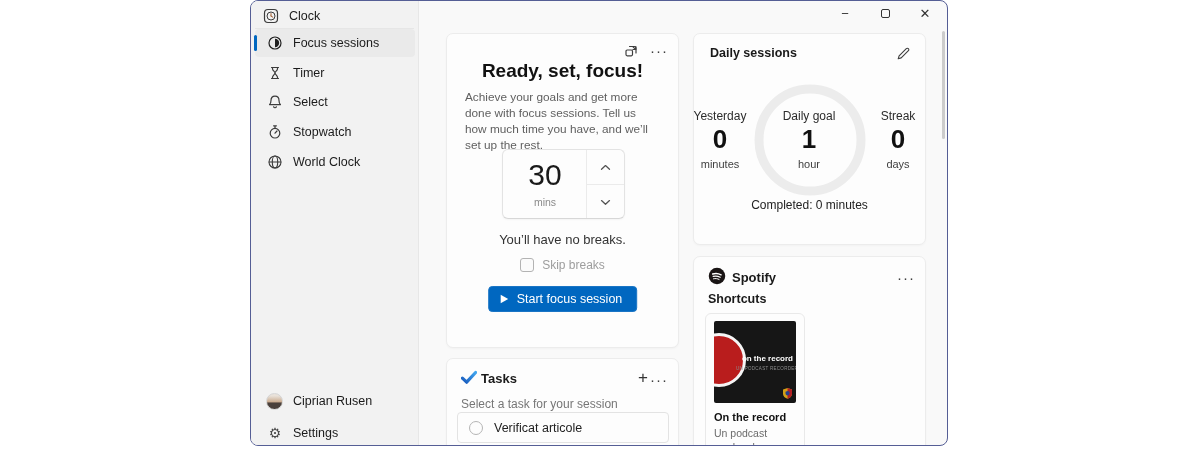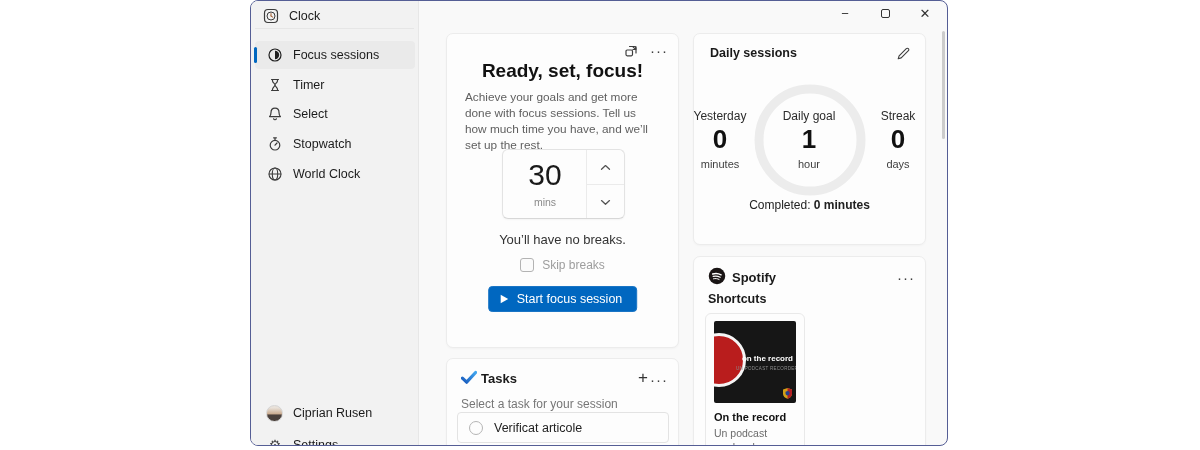--- a/index.html
+++ b/index.html
@@ -14,21 +14,21 @@
     color:#333; font-size:13px; cursor:default; }
   .max-box { width:9px; height:9px; border:1px solid #333; border-radius:2px; display:inline-block; }
 
   
   .sidebar { position:absolute; left:0; top:0; bottom:0; width:168px; background:#f2f2f2;
     border-right:1px solid #e7e7e7; }
   .sb-header { position:absolute; left:0; top:3px; height:24px; width:100%; display:flex;
     align-items:center; }
   .sb-divider { position:absolute; left:4px; right:4px; top:27px; height:1px; background:#e6e6e6; }
   .sb-item { position:absolute; left:4px; width:160px; height:28px; border-radius:4px;
-    display:flex; align-items:center; cursor:default;margin-top:12px; }
+    display:flex; align-items:center; cursor:default; }
   .sb-item.selected { background:#eaeaea; }
   .sb-pill { position:absolute; left:-1px; top:6px; width:3px; height:16px; border-radius:2px;
     background:#0067c0; }
   .sb-icon { width:16px; height:16px; margin-left:12px; flex:0 0 16px; display:flex;
     align-items:center; justify-content:center; }
   .sb-label { margin-left:10px; font-size:12.5px; color:#1b1b1b; white-space:nowrap; }
   .avatar { width:17px; height:17px; border-radius:50%; margin-left:11px; flex:0 0 17px;
     background:linear-gradient(#e9e2da 12%, #c9a98c 55%, #4a403b 58%); border:1px solid #d5d5d5; }
   .gear { font-size:14px; color:#4a4a4a; }
 
@@ -83,21 +83,21 @@
   .card-title { position:absolute; left:16px; top:12px; font-size:12.5px; font-weight:700; }
   .ring { position:absolute; left:56px; top:46px; }
   .stat { position:absolute; width:80px; text-align:center; }
   .stat-label { position:absolute; top:0; width:100%; font-size:12px; color:#2c2c2c; }
   .stat-value { position:absolute; top:15px; width:100%; font-size:26px; font-weight:600; color:#111; }
   .stat-unit { position:absolute; top:49px; width:100%; font-size:11px; color:#3f3f3f; }
   .stat.s0 { left:-14px; top:75px; height:62px; }
   .stat.s1 { left:75px; top:75px; height:62px; }
   .stat.s2 { left:164px; top:75px; height:62px; }
   .completed { position:absolute; top:164px; left:0; right:0; text-align:center; font-size:12px; color:#222; }
-  .completed b { font-weight:700; }
+  .completed b { font-weight:400; }
 
   
   .spotify-card { left:442px; top:255px; width:233px; height:220px; }
   .sp-title { position:absolute; left:38px; top:13px; font-size:13px; font-weight:700; }
   .sp-icon { position:absolute; left:14px; top:10px; }
   .sp-shortcuts { position:absolute; left:14px; top:35px; font-size:12.5px; font-weight:700; }
   .pod-tile { position:absolute; left:11px; top:56px; width:100px; height:150px;
     background:#fdfdfd; border:1px solid #e9e9e9; border-radius:6px; }
   .pod-cover { position:absolute; left:8px; top:7px; width:82px; height:82px; background:#161616;
     border-radius:2px; overflow:hidden; }

